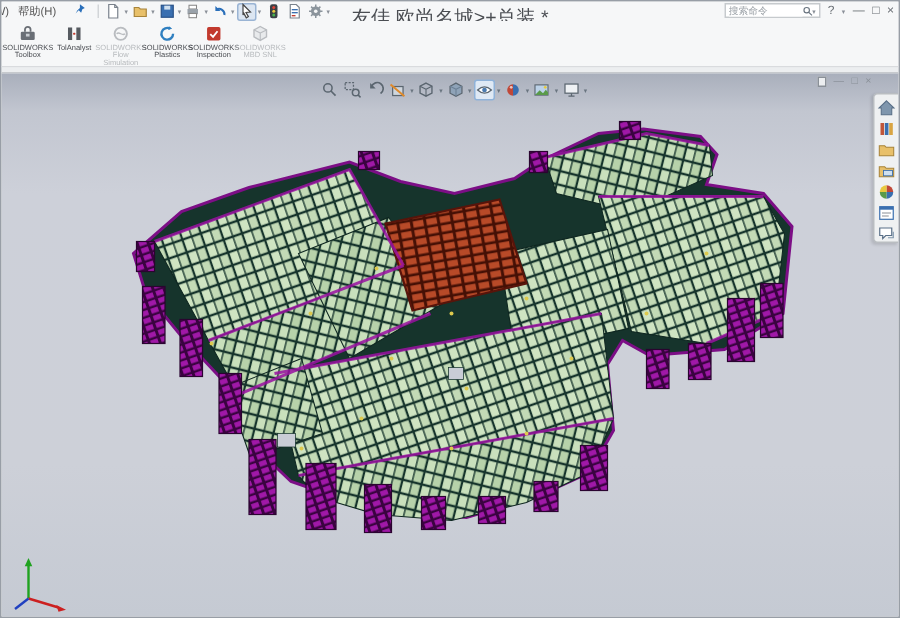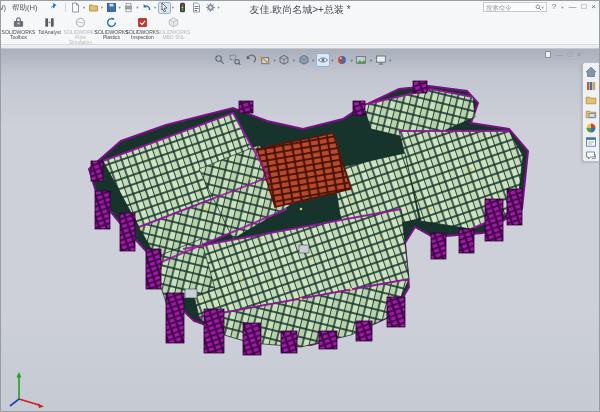--- a/index.html
+++ b/index.html
@@ -10,21 +10,21 @@
   .titlebar { position:absolute; top:0; left:0; right:0; height:13px; background:#f6f7f8; display:flex; align-items:center; font-size:7.5px; color:#555; }
   .menus { display:flex; gap:6px; width:46px; overflow:hidden; white-space:nowrap; flex:none; }
   .menus span:first-child { margin-left:-22px; }
   .menus span { cursor:default; }
   .pin { flex:none; margin:0 3px; }
   .qsep { width:1px; height:9px; background:#d2d5d8; margin:0 3px; flex:none; }
   .qbar { display:flex; align-items:center; gap:1px; flex:none; }
   .qbtn { display:flex; align-items:center; justify-content:center; width:13px; height:12px; }
   .qbtn.pressed { background:#dce6f2; border:1px solid #9ab4d4; border-radius:2px; }
   .qcaret { font-size:4.5px; color:#8a9098; margin:0 0.5px 0 0; }
-  .apptitle { position:absolute; left:50%; transform:translateX(-50%); top:2px; font-size:10px; color:#4a4d52; white-space:nowrap; }
+  .apptitle { position:absolute; left:50%; transform:translateX(-50%); top:2px; font-size:13px; color:#4a4d52; white-space:nowrap; }
   .rightctl { position:absolute; right:3px; top:1px; display:flex; align-items:center; gap:5px; }
   .searchbox { display:flex; align-items:center; width:64px; height:10px; border:1px solid #c6cacd; background:#fff; padding:0 2px; }
   .searchbox input { flex:1; width:40px; border:none; outline:none; font-size:6.5px; color:#444; font-family:"Liberation Sans",sans-serif; }
   .searchbox input::placeholder { color:#9aa0a6; }
   .wbtn { font-size:8px; color:#676c72; line-height:10px; cursor:default; }
   .helpcaret { font-size:4.5px; color:#8a9098; }
 
   
   .ribbon { position:absolute; top:13px; left:0; right:0; height:31px; background:#f6f7f8; border-bottom:1px solid #d9dbde; display:flex; align-items:flex-start; padding:1px 0 0 2px; }
   .rbtn { width:31px; height:29px; display:flex; flex-direction:column; align-items:center; padding-top:1px; }

